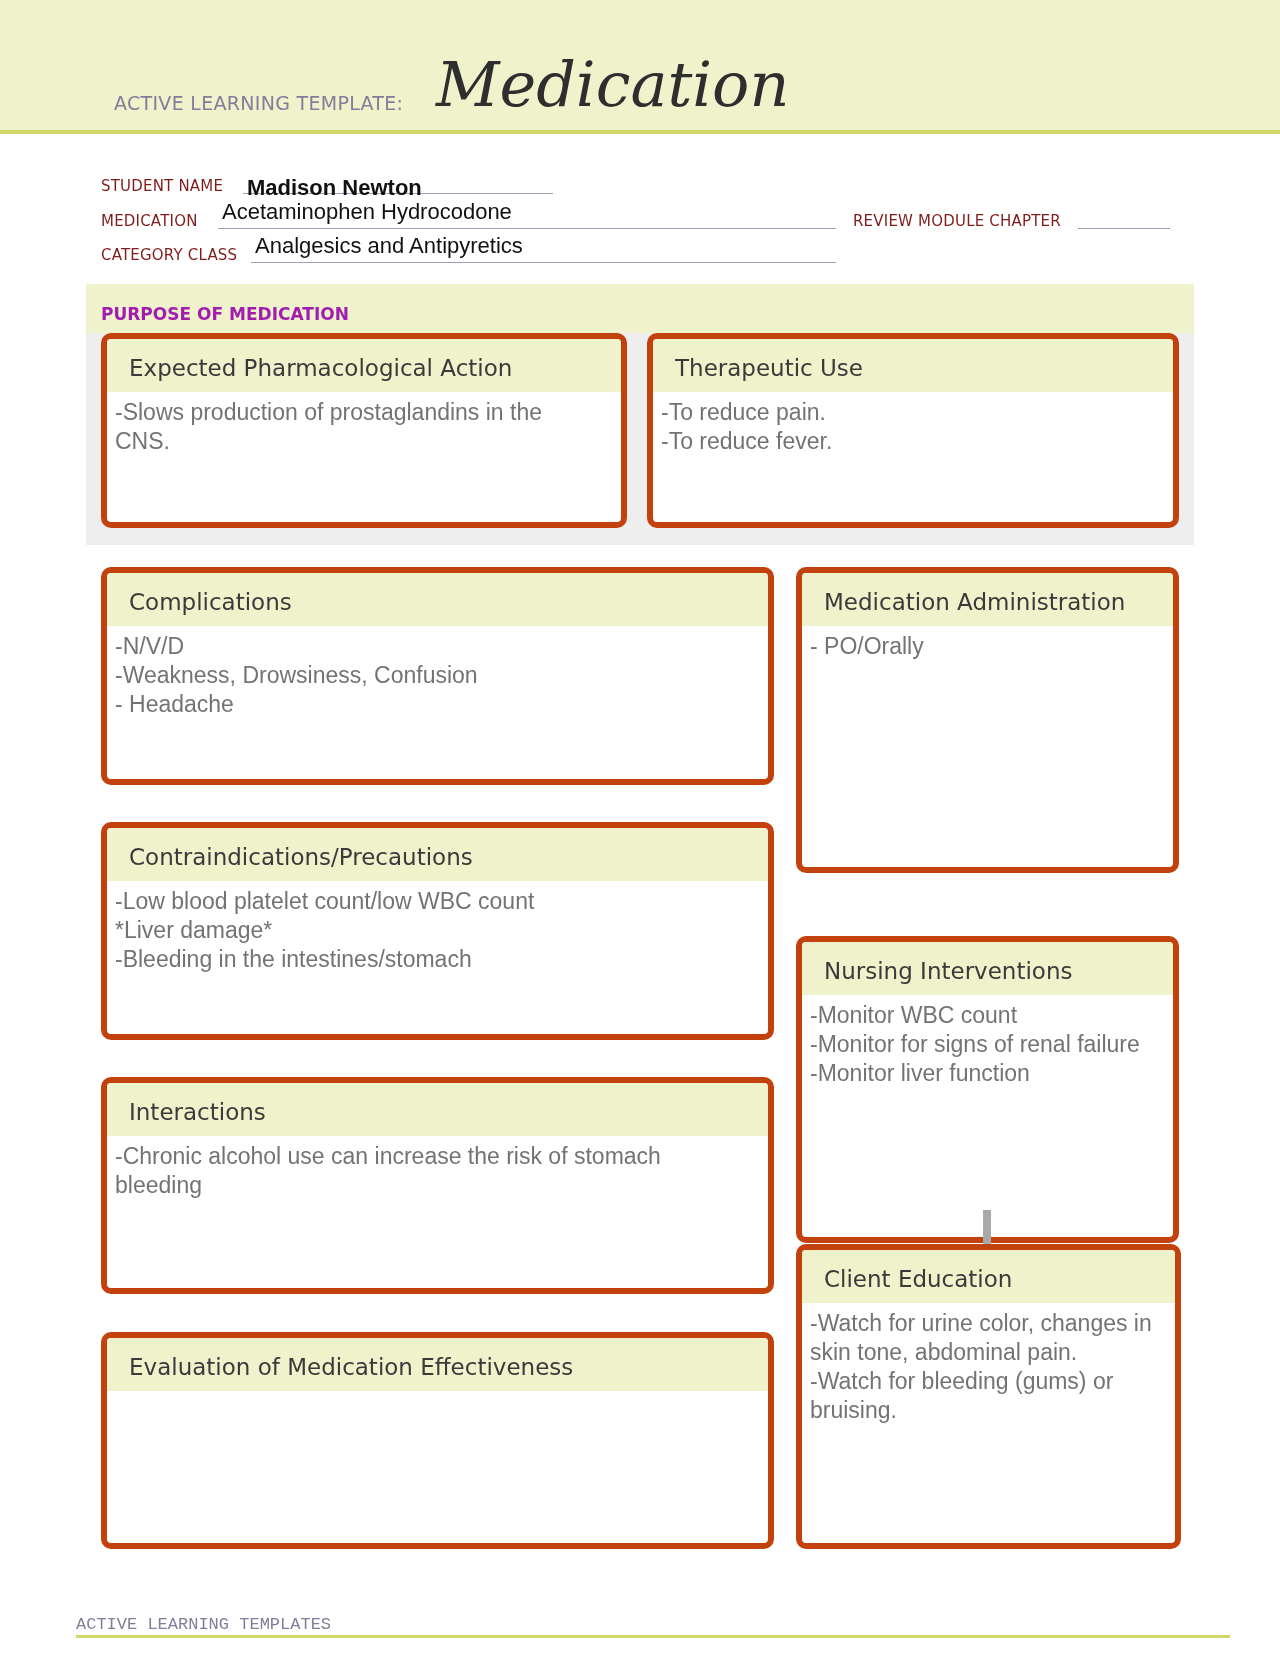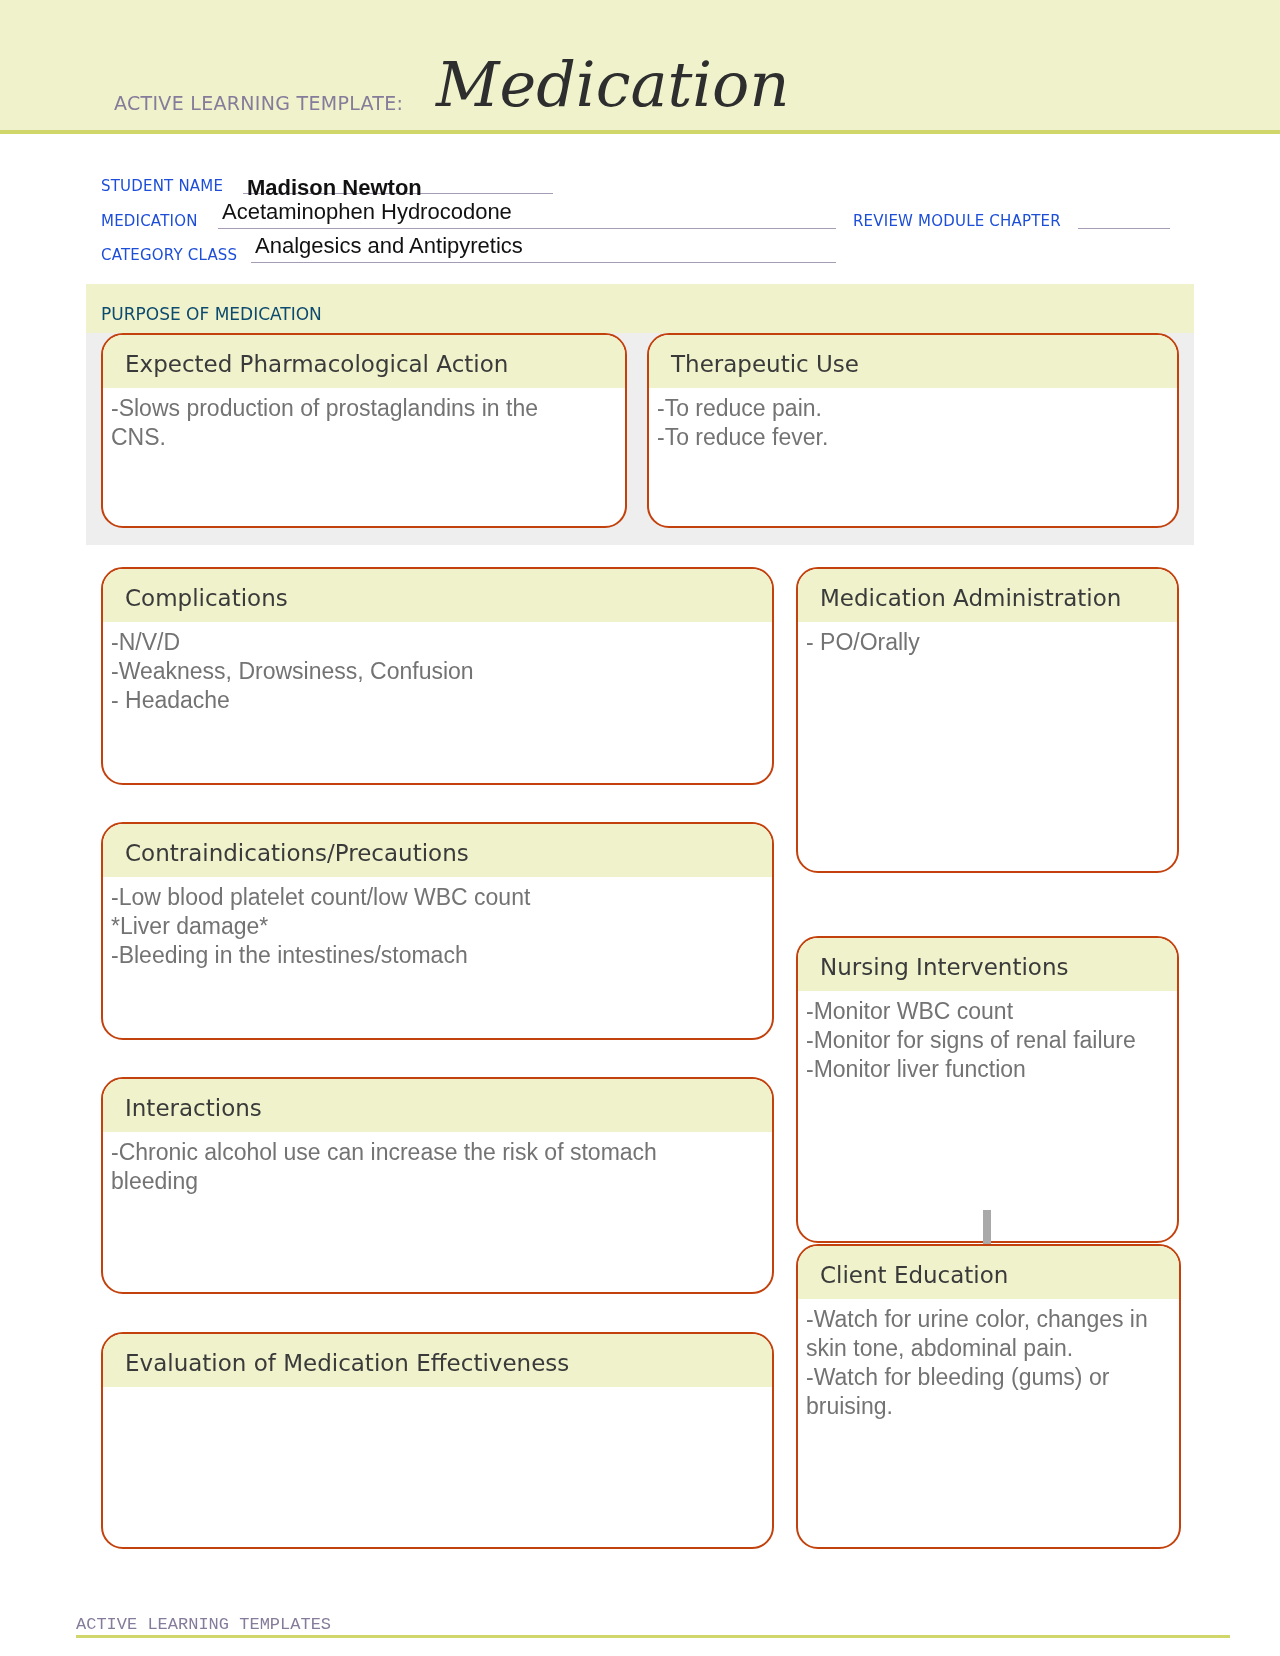--- a/index.html
+++ b/index.html
@@ -5,30 +5,30 @@
   html, body { margin:0; padding:0; }
   body { width:1280px; height:1656px; position:relative; background:#ffffff; overflow:hidden;
          font-family:"Liberation Sans", sans-serif; }
   .top-band { position:absolute; left:0; top:0; width:1280px; height:130px; background:#f0f2cc; }
   .top-line { position:absolute; left:0; top:130px; width:1280px; height:4px; background:#d0d66a; }
   .tpl-label { position:absolute; left:114px; top:92px; font-family:"DejaVu Sans", sans-serif;
                font-size:19px; color:#857b9a; letter-spacing:0.3px; }
   .tpl-title { position:absolute; left:436px; top:54px; font-family:"DejaVu Serif", serif;
                font-style:italic; font-size:62px; color:#2e2e2e; line-height:1; }
 
-  .field-label { position:absolute; font-family:"DejaVu Sans", sans-serif; font-size:15px; color:#1d4ed8; letter-spacing:0.2px; }
+  .field-label { position:absolute; font-family:"DejaVu Sans", sans-serif; font-size:15px; color:#7f1d1d; letter-spacing:0.2px; }
   .field-line { position:absolute; height:0; border-bottom:1px solid #a69cb5; }
   .field-value { position:absolute; font-size:22px; color:#111; white-space:nowrap; }
 
   .purpose { position:absolute; left:86px; top:284px; width:1108px; height:261px; background:#eeeeee; }
   .purpose-head { position:absolute; left:0; top:0; width:1108px; height:49px; background:#f0f2cc; }
   .purpose-title { position:absolute; left:15px; top:20px; font-family:"DejaVu Sans", sans-serif;
-                   font-weight:normal; font-size:17px; color:#0c4a6e; }
+                   font-weight:bold; font-size:17px; color:#a21caf; }
 
-  .card { position:absolute; background:#ffffff; border:2px solid #c2410c; border-radius:22px; overflow:hidden; box-sizing:border-box; }
+  .card { position:absolute; background:#ffffff; border:6px solid #c2410c; border-radius:10px; overflow:hidden; box-sizing:border-box; }
   .card-head { height:53px; background:#f0f2cc; position:relative; }
   .card-title { position:absolute; left:22px; top:16px; font-family:"DejaVu Sans", sans-serif; font-size:23px; color:#3a3a3a; white-space:nowrap; }
   .card-body { padding:6px 8px 0 8px; font-size:23px; color:#737373; line-height:29px; }
   .card-body div { white-space:pre-wrap; }
 
   .connector { position:absolute; left:983px; top:1210px; width:8px; height:36px; background:#a9a9a9; }
 
   .foot-label { position:absolute; left:76px; top:1615px; font-family:Liberation Mono, monospace; font-size:17px; color:#857b9a; }
   .foot-line { position:absolute; left:76px; top:1635px; width:1154px; height:3px; background:#d0d66a; }
 </style>

